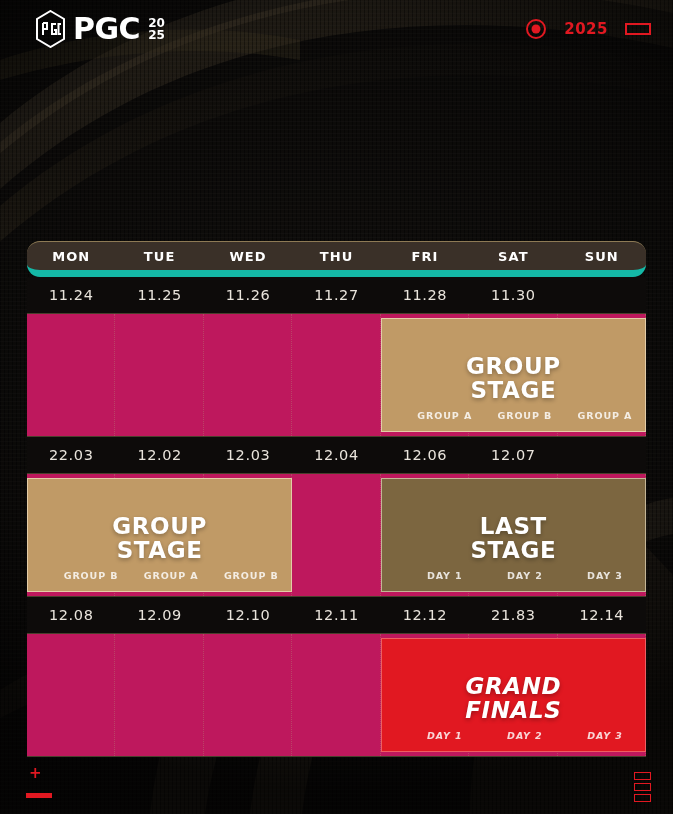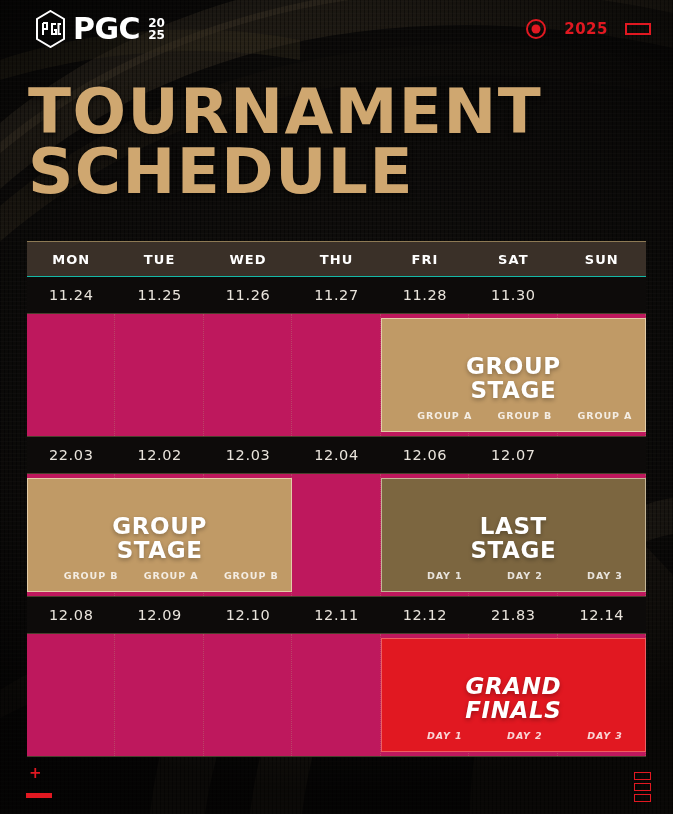--- a/index.html
+++ b/index.html
@@ -150,21 +150,22 @@
     width: 619px;
   }
 
   .weekday-row {
     display: grid;
     grid-template-columns: repeat(7, 1fr);
     height: 36px;
     background: #3a3028;
     border-top: 1px solid #8d7category;
     border-top: 1px solid #8d7a55;
-    border-bottom: 1px solid #14b8a6;
+    border-bottom: 7px solid #14b8a6;
+    border-radius: 13px;
   }
 
   .weekday-cell {
     display: flex;
     align-items: center;
     justify-content: center;
     color: #ffffff;
     font-size: 13px;
     font-weight: 700;
     letter-spacing: 1.1px;
@@ -345,24 +346,20 @@
       <div class="header-right">
         <svg width="22" height="22" viewBox="0 0 22 22">
           <circle cx="11" cy="11" r="9" fill="none" stroke="#e11821" stroke-width="2"></circle>
           <circle cx="11" cy="11" r="4.5" fill="#e11821"></circle>
         </svg>
         <span class="hdr-year">2025</span>
         <span class="rect-outline"></span>
       </div>
     </div>
 
-    <div class="title-block">
-      <div class="title-line">TOURNAMENT</div>
-      <div class="title-line">SCHEDULE</div>
-    </div>
 
     <div class="schedule">
       <div class="weekday-row" id="weekday-row">
           <div class="weekday-cell">MON</div>
           <div class="weekday-cell">TUE</div>
           <div class="weekday-cell">WED</div>
           <div class="weekday-cell">THU</div>
           <div class="weekday-cell">FRI</div>
           <div class="weekday-cell">SAT</div>
           <div class="weekday-cell">SUN</div>

